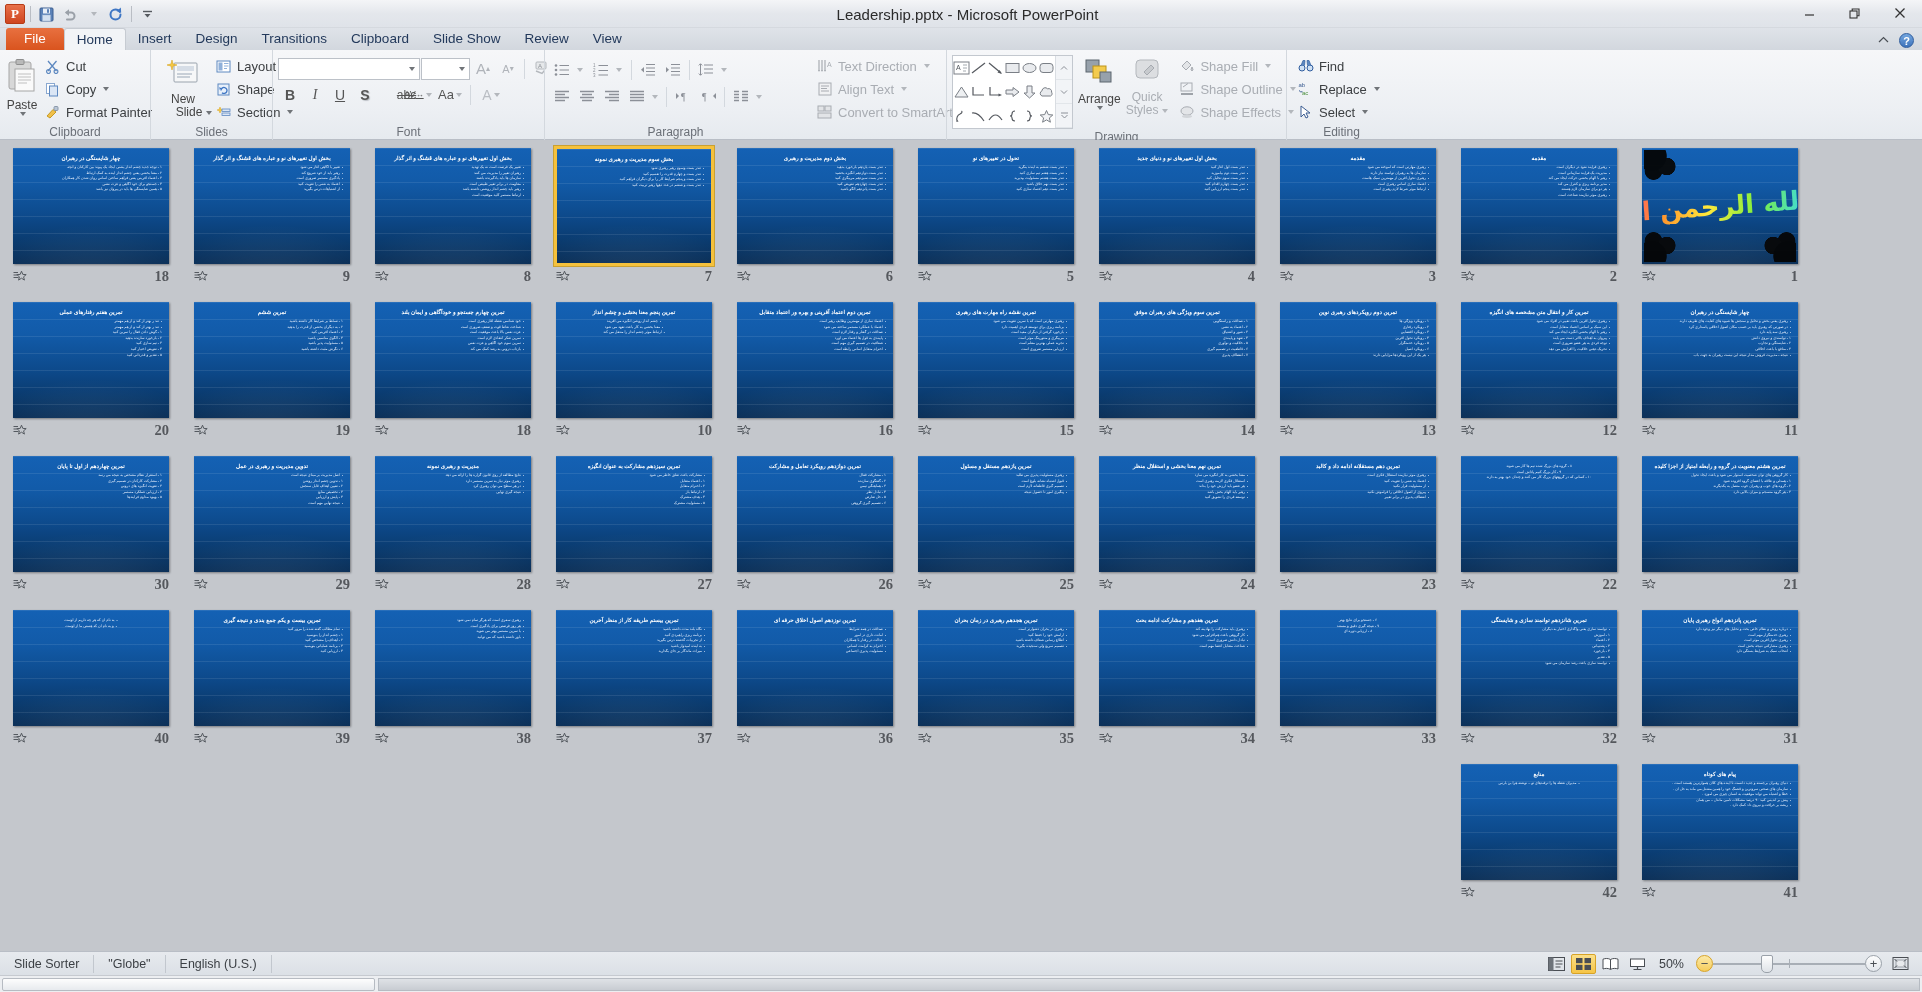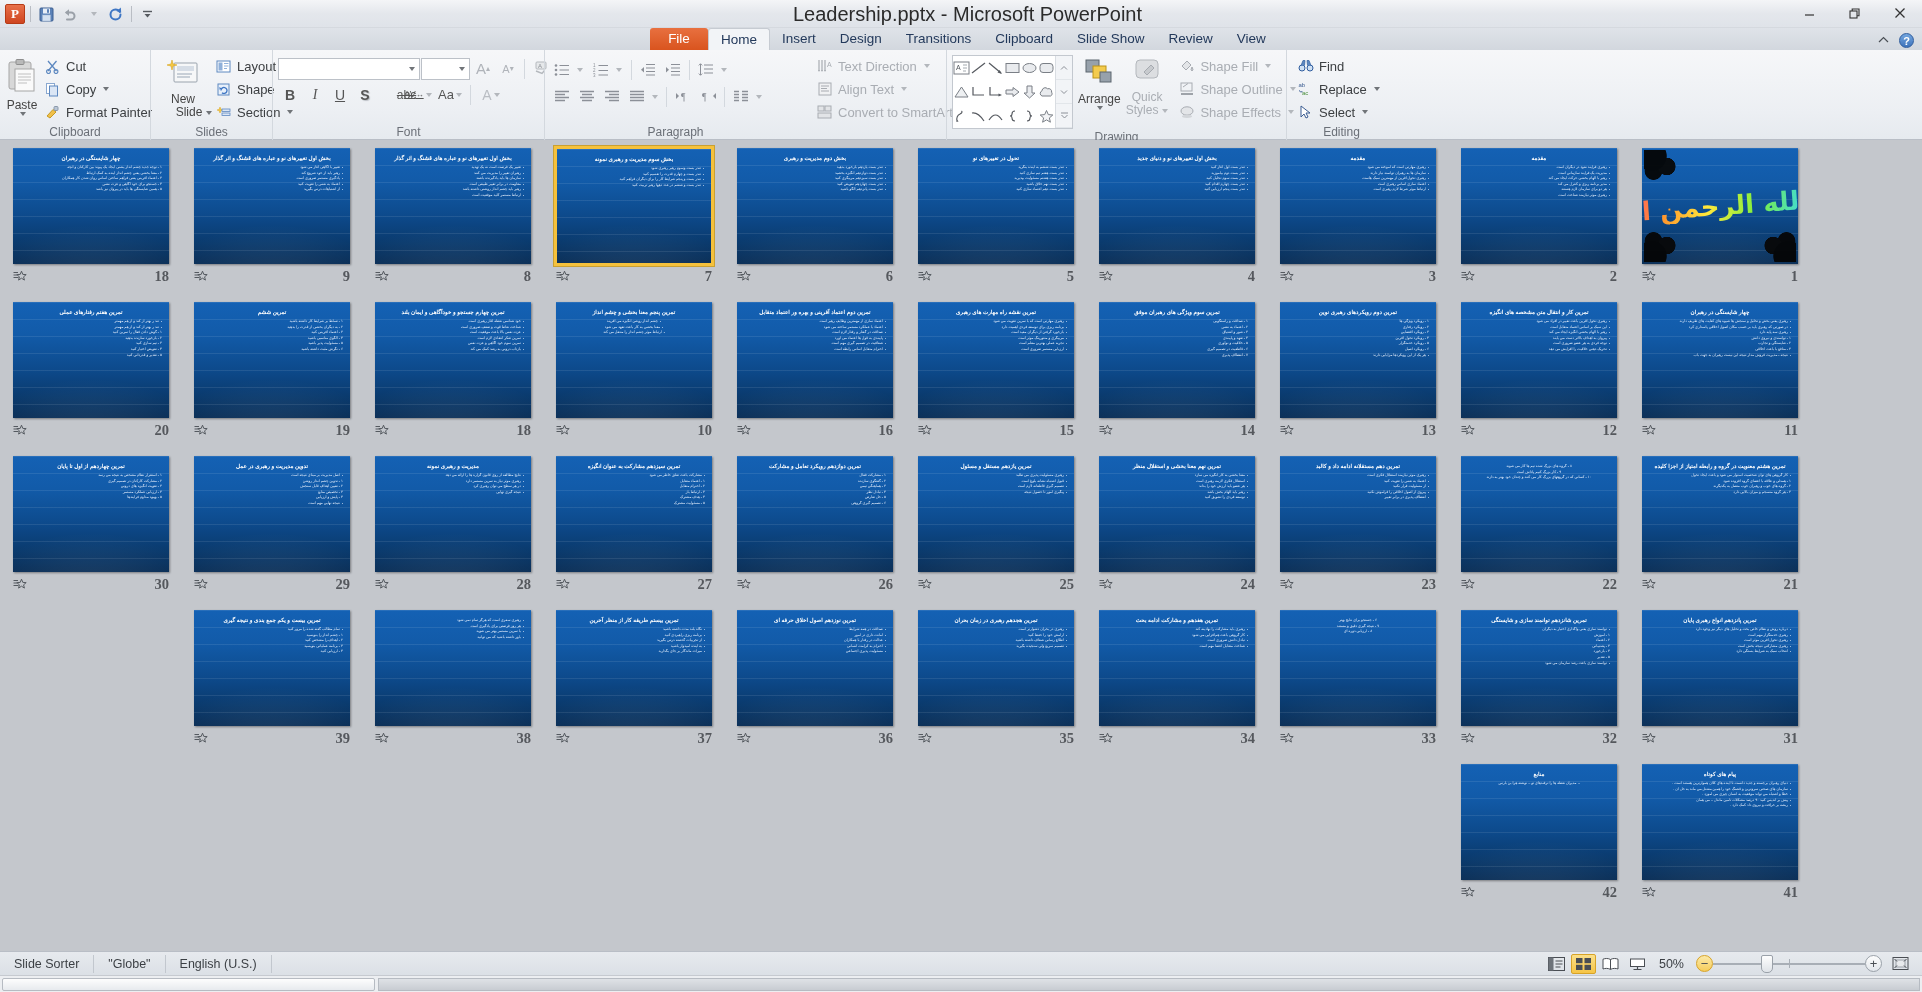--- a/index.html
+++ b/index.html
@@ -31,36 +31,35 @@
     font-family: "Liberation Serif", serif;
   }
   .qat-btn {
     width: 21px; height: 21px; display: flex; align-items: center; justify-content: center;
     border-radius: 2px; cursor: default;
   }
   .qat-btn svg { display: block; }
   .title-text {
     position: absolute; left: 13px; right: 0; top: 0; height: 28px;
     display: flex; align-items: center; justify-content: center;
-    font-size: 20px; color: #2b2b2b;
+    font-size: 15px; color: #2b2b2b;
   }
   .wctrls { position: absolute; right: 0; top: 0; height: 28px; display: flex; }
   .wbtn {
     width: 45px; height: 26px; display: flex; align-items: center; justify-content: center;
     cursor: default;
   }
 
   
   .tabstrip {
     position: relative;
     height: 22px;
     background: linear-gradient(to bottom, #dfe3e9, #d2d7de);
     display: flex; align-items: flex-end;
     padding-left: 6px;
-    justify-content: center;
   }
   .tab {
     padding: 2px 12px 3px 12px;
     font-size: 13.5px; color: #23395b;
     height: 22px; display: flex; align-items: center;
     cursor: default;
   }
   .tab.file {
     background: linear-gradient(to bottom,#e8703f,#d9541e);
     color: #fff; font-weight: normal;
@@ -1785,20 +1784,40 @@
       <div class="meta">
         <div class="trans-icon">
           <svg width="14" height="13" viewBox="0 0 14 13">
             <path d="M0.5 2.5 H5 M0.5 5 H4 M0.5 7.5 H5.5" stroke="#555a60" stroke-width="1.1"></path>
             <path d="M8.5 1.2 L9.8 4.4 L13.2 4.6 L10.6 6.8 L11.4 10.1 L8.5 8.2 L5.6 10.1 L6.4 6.8 L3.8 4.6 L7.2 4.4 Z" fill="none" stroke="#555a60" stroke-width="1"></path>
           </svg>
         </div>
         <div class="slide-num">39</div>
       </div>
     </div>
+    <div class="slide-cell" style="left: 11px; top: 468px;">
+      <div class="thumb-wrap">
+        <div class="thumb">
+          <div style="height: 8px;"></div>
+          <div class="thumb-body center">
+            <div class="ln bul">به نام آن که هر چه داریم از اوست</div>
+            <div class="ln bul">و به نام آن که هستی ما از اوست</div>
+          </div>
+        </div>
+      </div>
+      <div class="meta">
+        <div class="trans-icon">
+          <svg width="14" height="13" viewBox="0 0 14 13">
+            <path d="M0.5 2.5 H5 M0.5 5 H4 M0.5 7.5 H5.5" stroke="#555a60" stroke-width="1.1"></path>
+            <path d="M8.5 1.2 L9.8 4.4 L13.2 4.6 L10.6 6.8 L11.4 10.1 L8.5 8.2 L5.6 10.1 L6.4 6.8 L3.8 4.6 L7.2 4.4 Z" fill="none" stroke="#555a60" stroke-width="1"></path>
+          </svg>
+        </div>
+        <div class="slide-num">40</div>
+      </div>
+    </div>
     <div class="slide-cell" style="left: 1640px; top: 622px;">
       <div class="thumb-wrap">
         <div class="thumb">
           <div class="thumb-title">پیام های کوتاه</div>
           <div class="thumb-body">
             <div class="ln bul">دنیای رهبران برجسته و جدید دانست نا آینده های کلان هموارترین هستند است .</div>
             <div class="ln bul">سازمان های صحنی سروترین و قشنگ خود را همین مشتل می ماند به حل آن .</div>
             <div class="ln bul">خطا و اشتباه می تواند موفقیت به انسان چیزی می آموزد .</div>
             <div class="ln bul">پیش بر اندیس کنید ۹۰ درصد مشکلات تامین ماندل – می همان</div>
             <div class="ln bul">ریشه بر حرافت و نیروی داد کمک دارد .</div>

